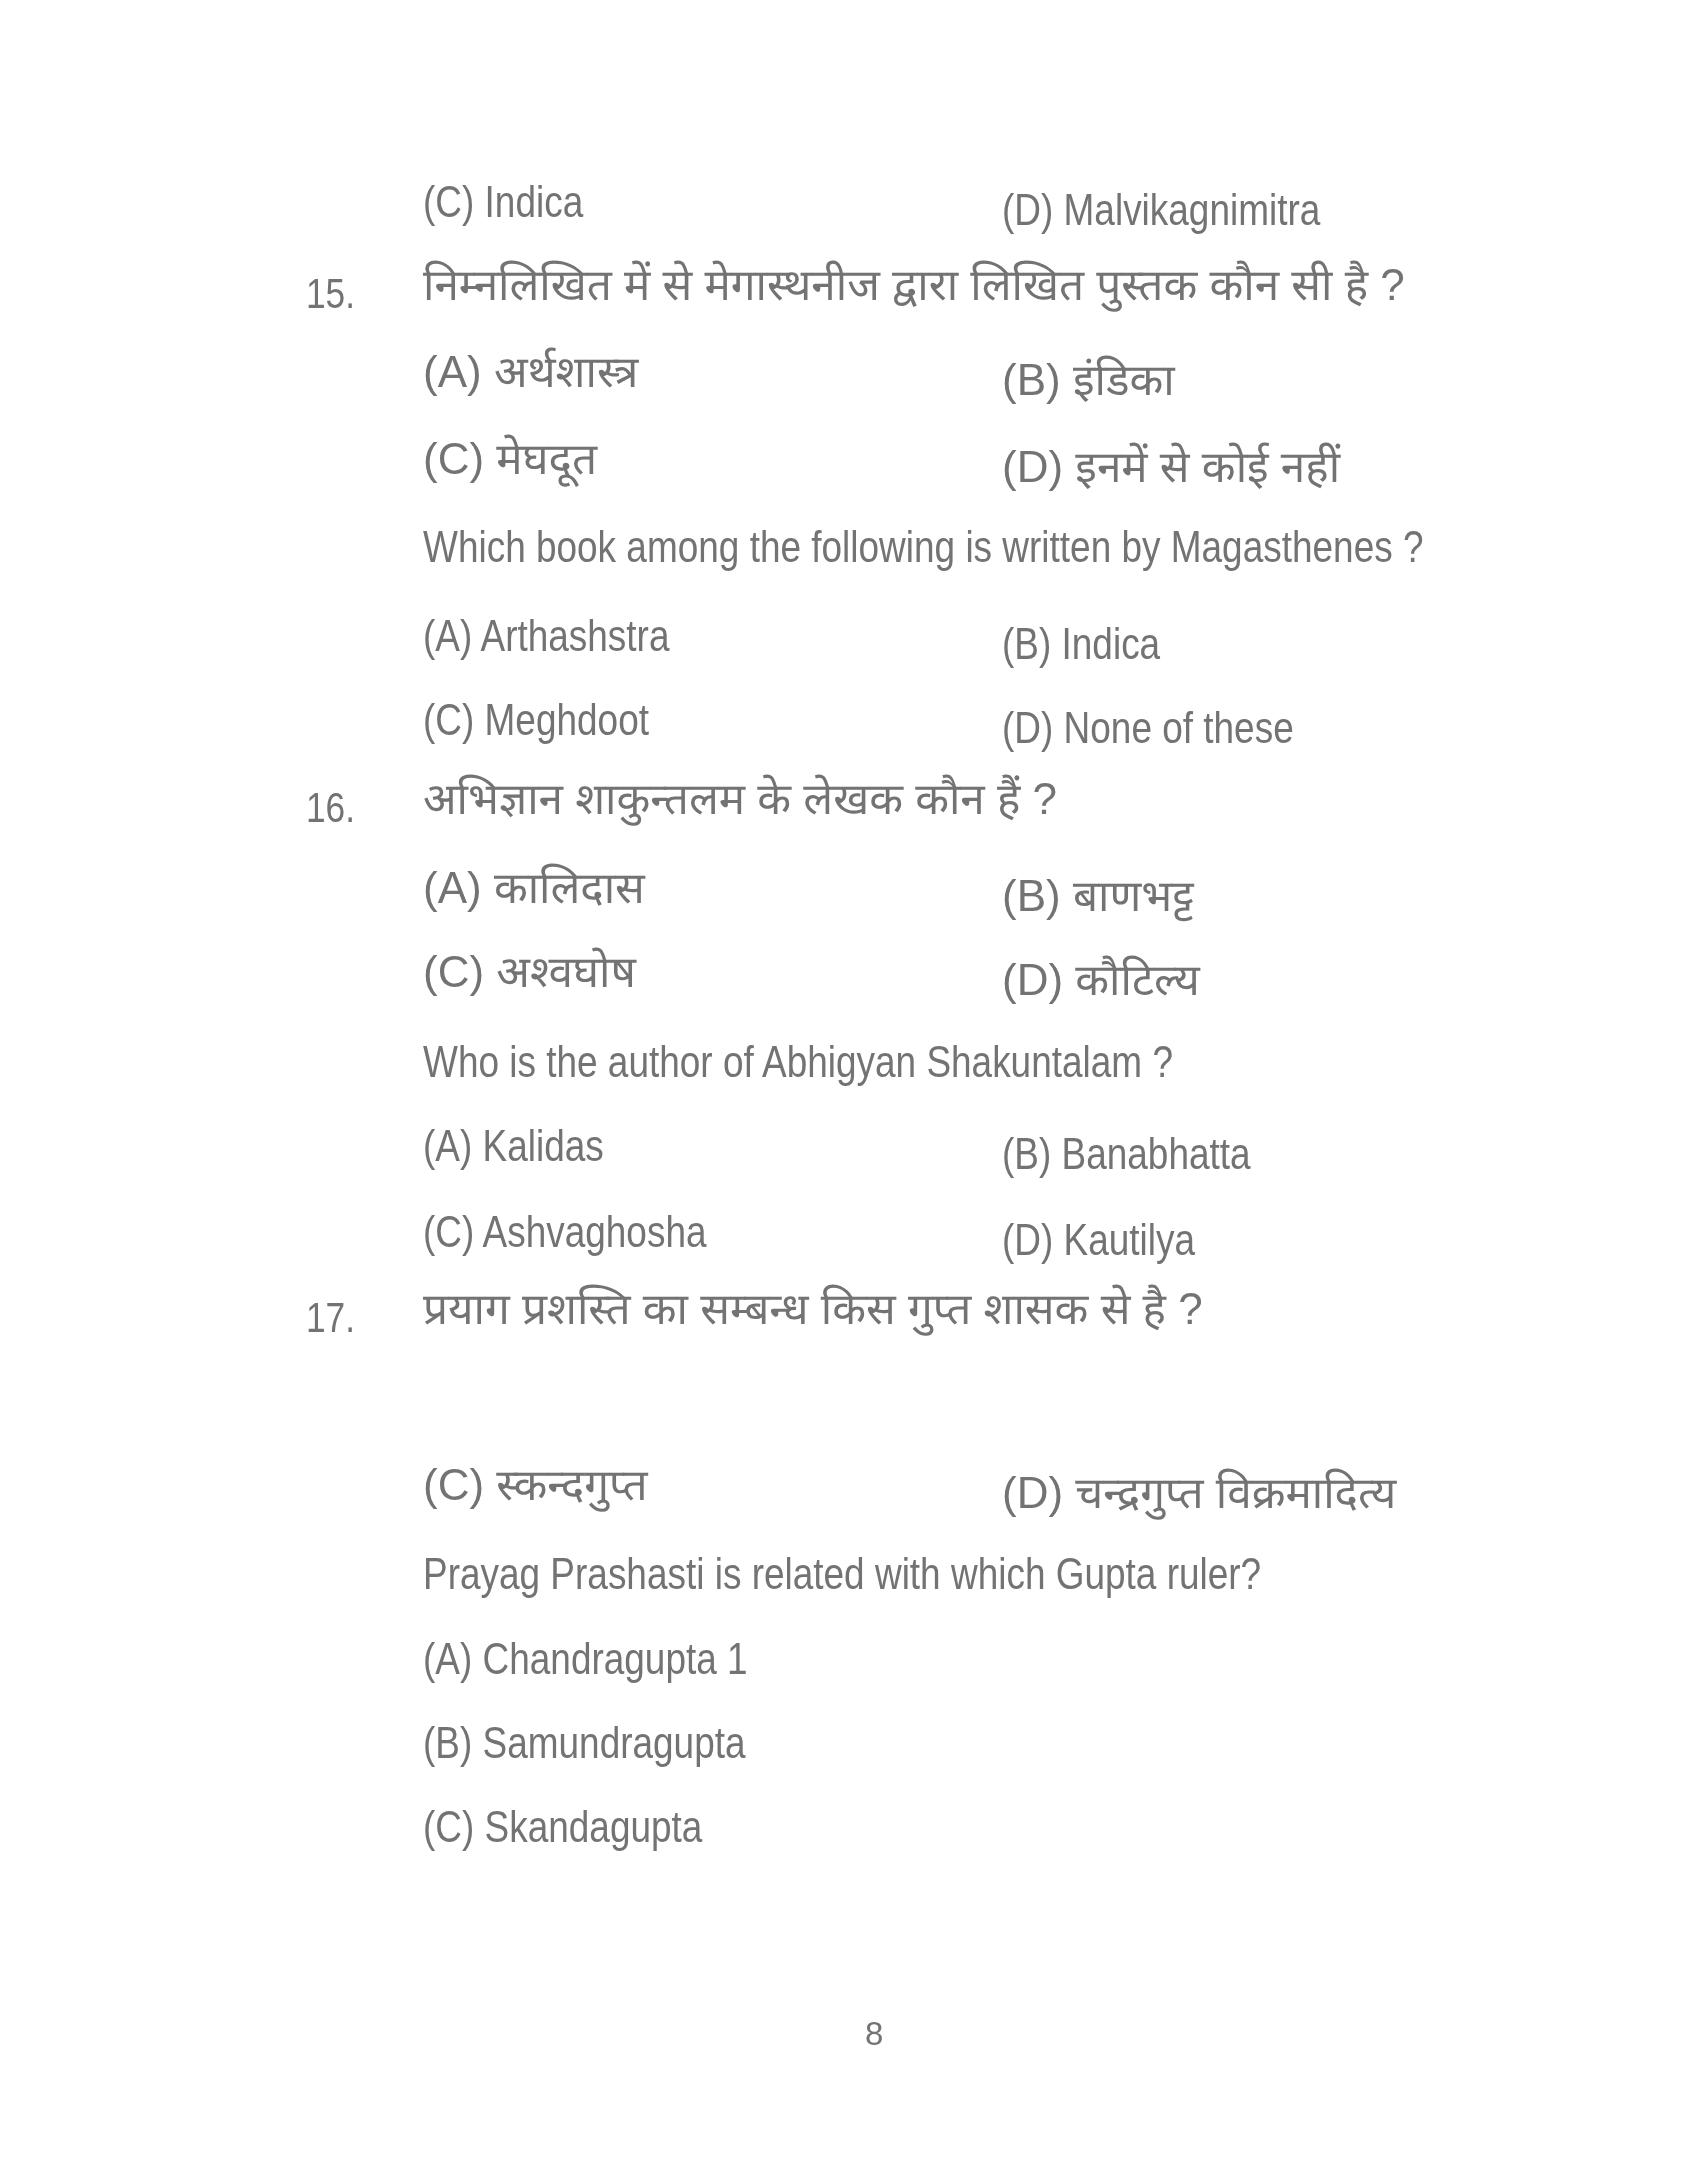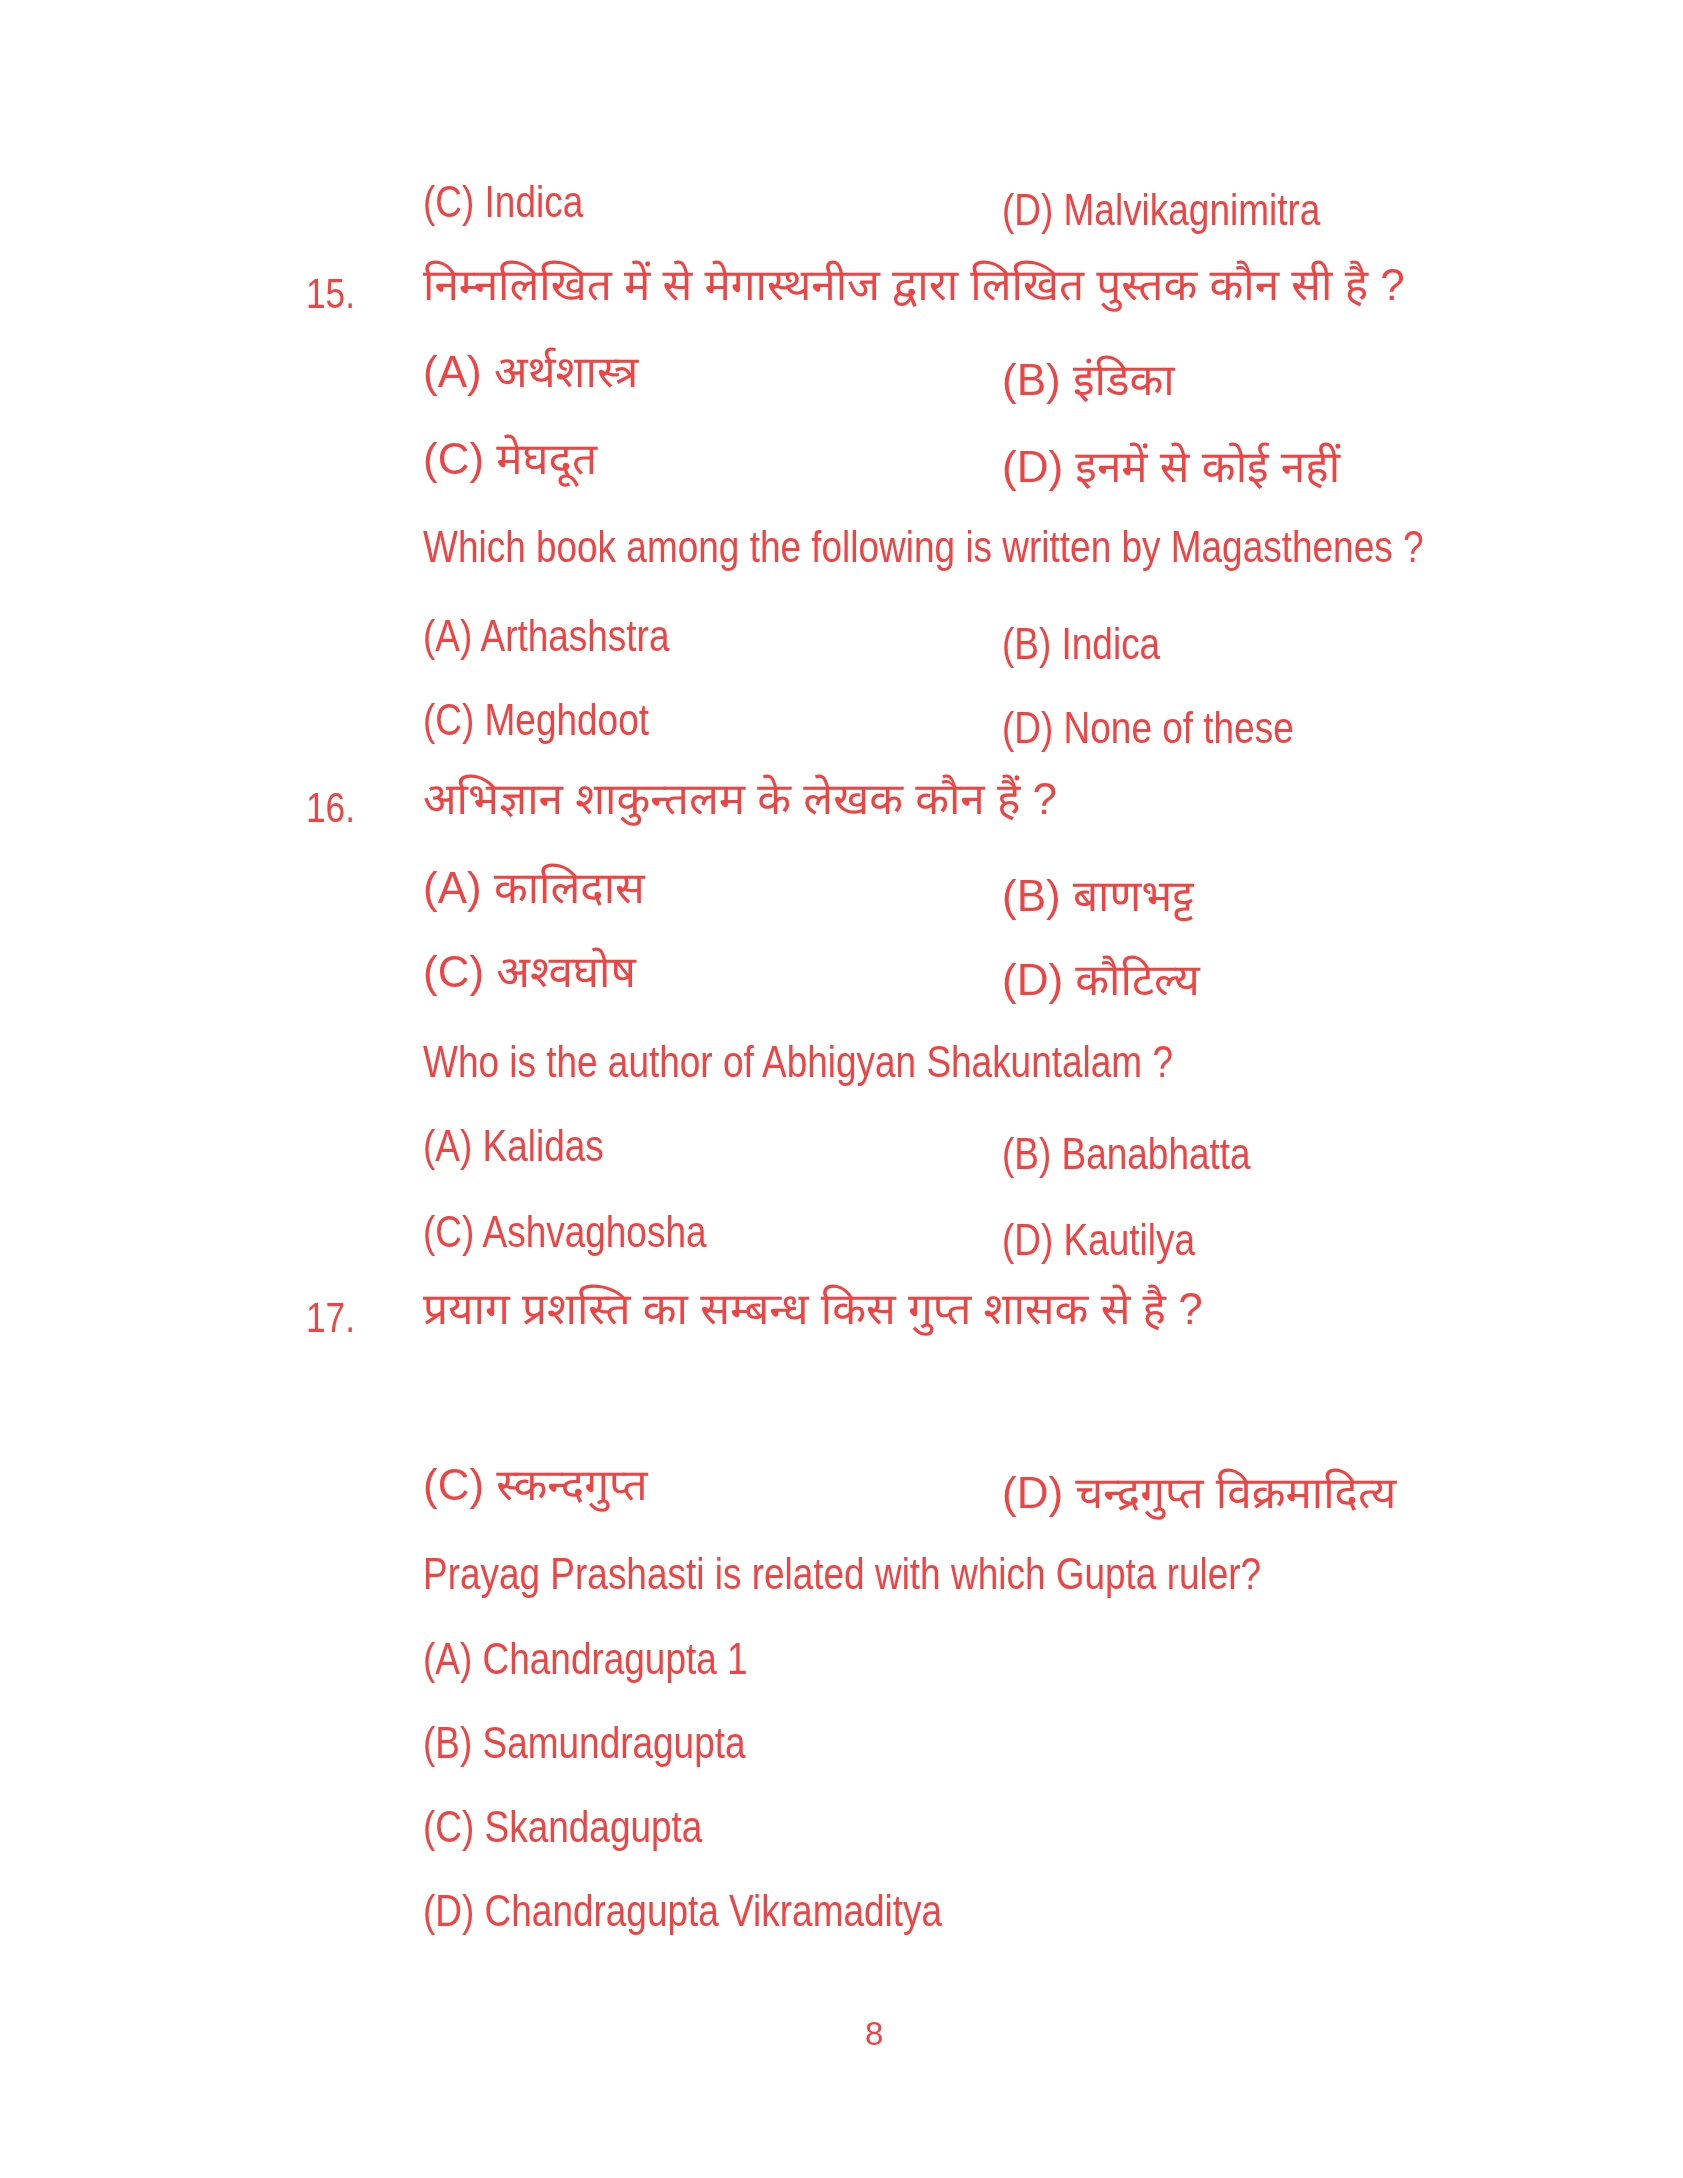--- a/index.html
+++ b/index.html
@@ -7,21 +7,21 @@
     padding: 0;
     background: #ffffff;
   }
   .page {
     position: relative;
     width: 1683px;
     height: 2178px;
     background: #ffffff;
     overflow: hidden;
     font-family: "Liberation Sans", "DejaVu Sans", sans-serif;
-    color: #ef4444;
+    color: #737373;
   }
   .line {
     position: absolute;
     left: 0;
     width: 1683px;
     height: 61px;
     font-size: 44px;
     line-height: 1.0;
     white-space: nowrap;
   }
@@ -126,20 +126,17 @@
   </div>
   <div class="line" style="top:1637px">
     <span class="col-a"><span class="en">(A) Chandragupta 1</span></span>
   </div>
   <div class="line" style="top:1721px">
     <span class="col-a"><span class="en">(B) Samundragupta</span></span>
   </div>
   <div class="line" style="top:1805px">
     <span class="col-a"><span class="en">(C) Skandagupta</span></span>
   </div>
-  <div class="line" style="top:1889px">
-    <span class="col-a"><span class="en">(D) Chandragupta Vikramaditya</span></span>
-  </div>
 
   <div class="page-number">8</div>
 
 </div>
 
 
 </body></html>

